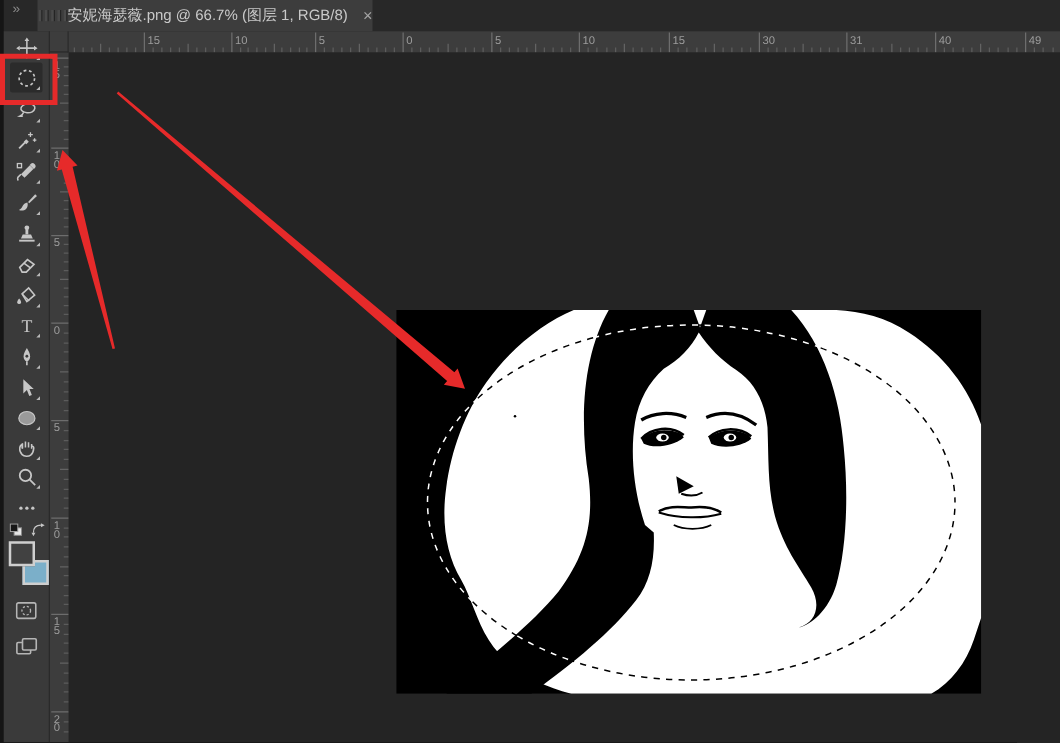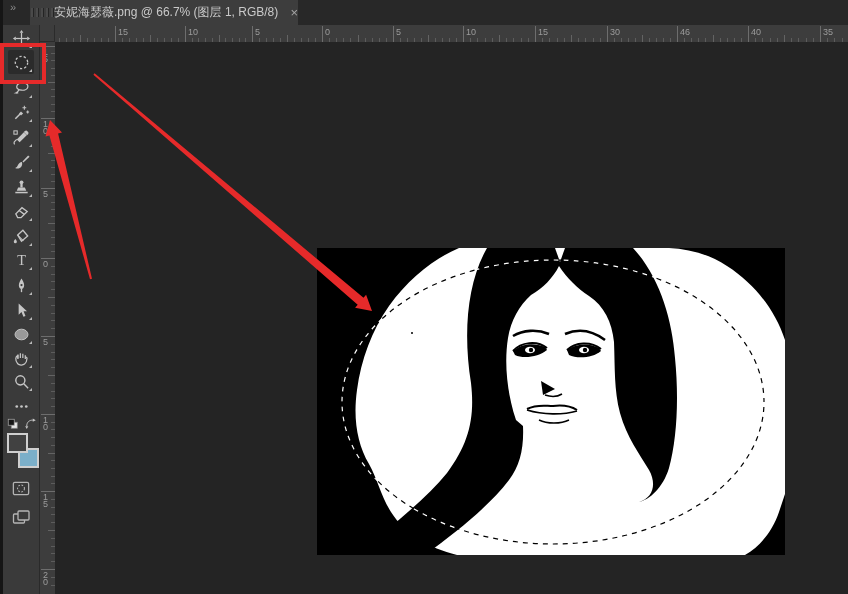--- a/index.html
+++ b/index.html
@@ -287,21 +287,21 @@
       <div class="htick minor" style="left: 574px;"></div>
       <div class="htick minor" style="left: 581px;"></div>
       <div class="htick minor" style="left: 588px;"></div>
       <div class="htick minor" style="left: 595px;"></div>
       <div class="htick mid" style="left: 602px;"></div>
       <div class="htick minor" style="left: 609px;"></div>
       <div class="htick minor" style="left: 616px;"></div>
       <div class="htick minor" style="left: 623px;"></div>
       <div class="htick minor" style="left: 630px;"></div>
       <div class="htick major" style="left: 637px;"></div>
-      <div class="hlab" style="left: 640px;">46</div>
+      <div class="hlab" style="left: 640px;">31</div>
       <div class="htick minor" style="left: 644.1px;"></div>
       <div class="htick minor" style="left: 651.2px;"></div>
       <div class="htick minor" style="left: 658.3px;"></div>
       <div class="htick minor" style="left: 665.4px;"></div>
       <div class="htick mid" style="left: 672.5px;"></div>
       <div class="htick minor" style="left: 679.6px;"></div>
       <div class="htick minor" style="left: 686.7px;"></div>
       <div class="htick minor" style="left: 693.8px;"></div>
       <div class="htick minor" style="left: 700.9px;"></div>
       <div class="htick major" style="left: 708px;"></div>
@@ -309,21 +309,21 @@
       <div class="htick minor" style="left: 715.2px;"></div>
       <div class="htick minor" style="left: 722.4px;"></div>
       <div class="htick minor" style="left: 729.6px;"></div>
       <div class="htick minor" style="left: 736.8px;"></div>
       <div class="htick mid" style="left: 744px;"></div>
       <div class="htick minor" style="left: 751.2px;"></div>
       <div class="htick minor" style="left: 758.4px;"></div>
       <div class="htick minor" style="left: 765.6px;"></div>
       <div class="htick minor" style="left: 772.8px;"></div>
       <div class="htick major" style="left: 780px;"></div>
-      <div class="hlab" style="left: 783px;">35</div>
+      <div class="hlab" style="left: 783px;">49</div>
       <div class="htick minor" style="left: 787.2px;"></div>
       <div class="htick minor" style="left: 794.4px;"></div>
       <div class="htick minor" style="left: 801.6px;"></div>
       <div class="htick minor" style="left: 68px;"></div>
       <div class="htick minor" style="left: 61px;"></div>
       <div class="htick minor" style="left: 54px;"></div>
       <div class="htick minor" style="left: 47px;"></div>
       <div class="htick mid" style="left: 40px;"></div>
       <div class="htick minor" style="left: 33px;"></div>
       <div class="htick minor" style="left: 26px;"></div>

